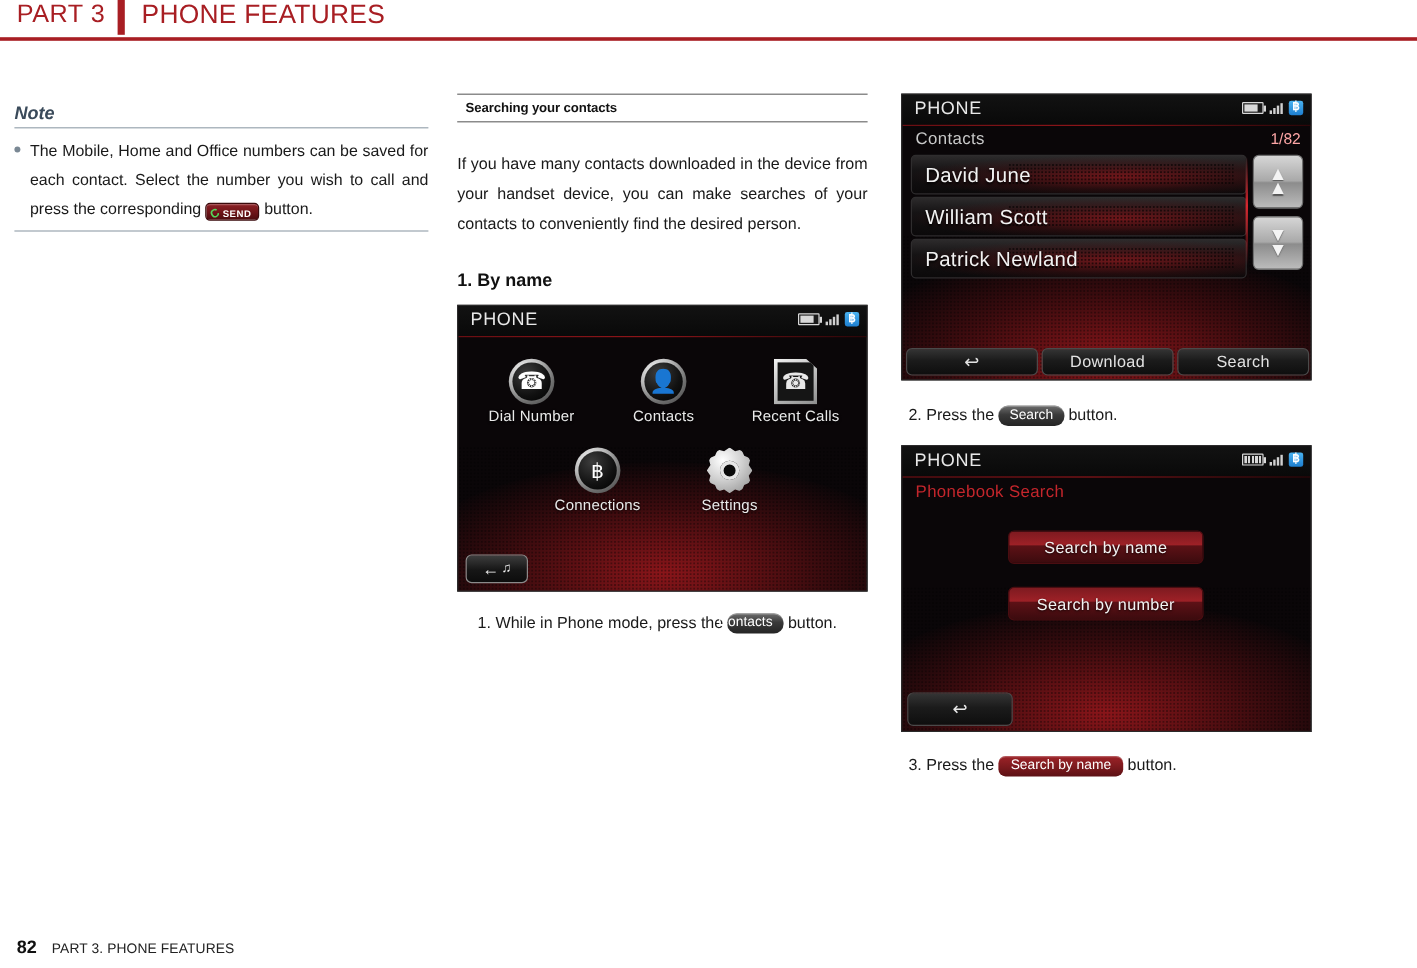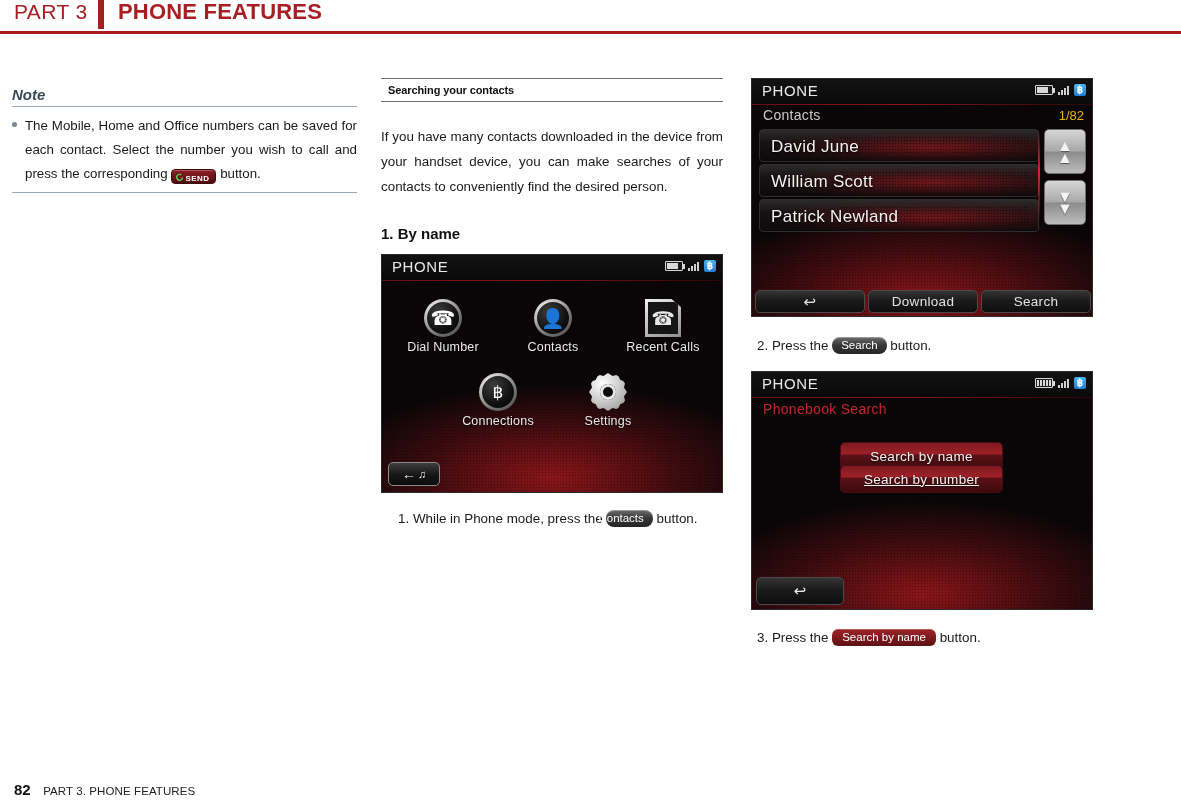--- a/index.html
+++ b/index.html
@@ -18,21 +18,21 @@
     position: absolute; left: 14px; top: 0px;
     font-size: 21px; color: #A81E23; letter-spacing: .4px;
     font-family: "Liberation Sans", sans-serif;
   }
   .hdr-divider {
     position: absolute; left: 98px; top: -1px; width: 6px; height: 30px;
     background: #A81E23;
   }
   .hdr-title {
     position: absolute; left: 118px; top: -1px;
-    font-size: 22px; font-weight: bold; color: #A81E23; letter-spacing: .2px;
+    font-size: 22px; font-weight: normal; color: #A81E23; letter-spacing: .2px;
   }
   .hdr-rule {
     position: absolute; left: 0; top: 31px; width: 1181px; height: 3px;
     background: #A81E23;
   }
 
   
   .col-note { position: absolute; left: 12px; top: 86px; width: 345px; }
   .note-title {
     font-size: 15px; font-style: italic; font-weight: bold; color: #3a4a5a;
@@ -232,21 +232,21 @@
   
   .sub-row {
     position: absolute; left: 0; top: 26px; width: 342px; height: 24px;
   }
   .sub-row .s-title {
     position: absolute; left: 11px; top: 2px;
     font-size: 14px; color: #c9c9c9; letter-spacing: .3px;
   }
   .sub-row .s-count {
     position: absolute; right: 10px; top: 3px;
-    font-size: 13px; color: #eab308; text-align: center;
+    font-size: 13px; color: #fca5a5; text-align: center;
   }
   .contact-list { position: absolute; left: 7px; top: 50px; width: 280px; }
   .contact-row {
     position: relative; height: 33px; margin-bottom: 2px; border-radius: 4px;
     background:
       radial-gradient(ellipse at 62% 55%, rgba(190,28,34,.55) 0%, rgba(120,16,20,.22) 45%, rgba(20,6,8,0) 72%),
       linear-gradient(180deg,#2c2a2b 0%, #151314 40%, #0b090a 100%);
     border: 1px solid #2f2d2e;
     overflow: hidden;
   }
@@ -297,21 +297,21 @@
   .ps-btn {
     position: absolute; left: 88px; width: 163px; height: 28px;
     border-radius: 5px;
     background: linear-gradient(180deg,#7e1a20 0%, #9e2127 42%, #5d1116 46%, #3c0b0e 100%);
     border: 1px solid #4a0d11;
     display: flex; align-items: center; justify-content: center;
     color: #f3f3f3; font-size: 13.5px; letter-spacing: .3px;
     text-shadow: 0 1px 2px rgba(0,0,0,.8);
   }
   .ps-btn.b1 { top: 70px; }
-  .ps-btn.b2 { top: 93px; text-decoration: underline; }
+  .ps-btn.b2 { top: 117px; }
   .ps-back {
     position: absolute; left: 4px; bottom: 4px;
     width: 88px; height: 28px; border-radius: 5px;
     background: linear-gradient(180deg,#343434 0%, #1b1b1b 45%, #0e0e0e 100%);
     border: 1px solid #4a4a4a;
     display: flex; align-items: center; justify-content: center;
     color: #e8e8e8; font-size: 15px;
   }
 
   

